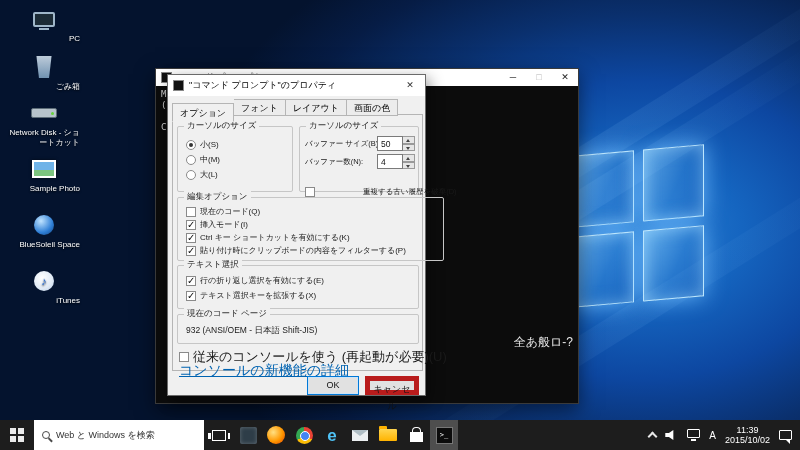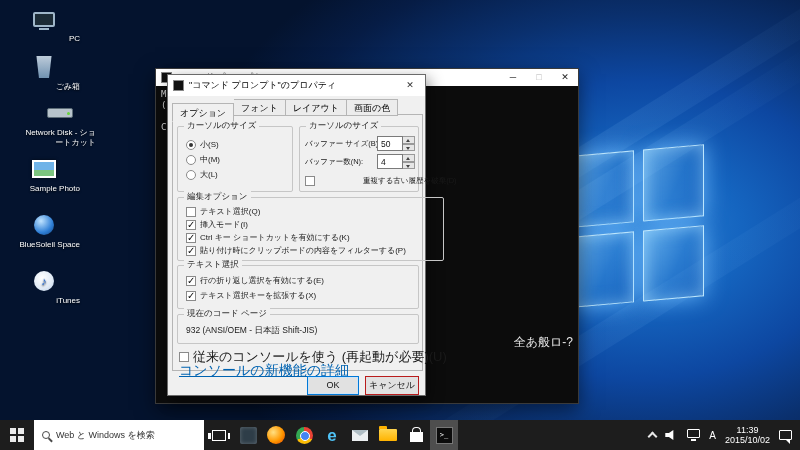--- a/index.html
+++ b/index.html
@@ -73,21 +73,21 @@
 
   .spin { position:absolute; display:flex; }
   .spin-val { width:26px; height:15px; background:#fff; border:1px solid #7a7a7a; font-size:8.5px; line-height:14px; padding-left:3px; color:#111; }
   .spin-btns { display:flex; flex-direction:column; }
   .sp { width:12px; height:7.5px; border:1px solid #9a9a9a; border-left:none; background:#e6e6e6; position:relative; }
   .sp.up::after { content:''; position:absolute; left:3px; top:2px; border-left:2.5px solid transparent; border-right:2.5px solid transparent; border-bottom:3px solid #444; }
   .sp.down::after { content:''; position:absolute; left:3px; top:2px; border-left:2.5px solid transparent; border-right:2.5px solid transparent; border-top:3px solid #444; }
 
   #codepage-val { position:absolute; left:8px; top:10px; font-size:8.5px; color:#1a1a1a; white-space:nowrap; }
   #console-link { position:absolute; left:6px; top:247px; font-size:14px; color:#0063b1; text-decoration:underline; white-space:nowrap; }
-  .btn { position:absolute; top:301px; height:19px; background:#e1e1e1; border:1px solid #b91c1c;
+  .btn { position:absolute; top:301px; height:19px; background:#e1e1e1; border:5px solid #b91c1c;
     font-size:9px; text-align:center; line-height:17px; color:#111; }
   #btn-ok { left:139px; width:52px; border:1px solid #0078d7; box-shadow:inset 0 0 0 1px #cde4f7; }
   #btn-cancel { left:197px; width:54px; }
 
   
   #taskbar { position:absolute; left:0; bottom:0; width:800px; height:30px; background:#1d1d1d; z-index:20;
     display:flex; align-items:stretch; }
   #start { width:34px; display:flex; align-items:center; justify-content:center; }
   .g-start { display:grid; grid-template-columns:6px 6px; grid-template-rows:6px 6px; gap:1.5px; }
   .g-start span { background:#eaeaea; }
@@ -148,21 +148,21 @@
         <span class="g-pc"></span>
       </div>
     <div>PC</div>
   </div>
   <div class="dicon" style="top:54px;">
     <div class="ig">
         <span class="g-bin"></span>
       </div>
     <div>ごみ箱</div>
   </div>
-  <div class="dicon" style="top:100px;margin-left:16px;">
+  <div class="dicon" style="top:100px;">
     <div class="ig">
         <span class="g-net"></span>
       </div>
     <div>Network Disk - ショートカット</div>
   </div>
   <div class="dicon" style="top:156px;">
     <div class="ig">
         <span class="g-photo"></span>
       </div>
     <div>Sample Photo</div>
@@ -241,31 +241,31 @@
             </span>
         </div>
         <span class="rlabel" style="position:absolute; left:5px; top:30px; font-size:7.5px;">バッファー数(N):</span>
         <div class="spin" style="right:3px; top:27px;">
           <span class="spin-val">4</span>
           <span class="spin-btns">
               <span class="sp up"></span>
               <span class="sp down"></span>
             </span>
         </div>
-        <div class="row" style="left:5px; top:49px;gap:48px;">
+        <div class="row" style="left:5px; top:60px;gap:48px;">
           <span class="cb"></span>
           <span class="rlabel" style="font-size:7.5px;">重複する古い履歴を破棄(D)</span>
         </div>
       </div>
 
       <div class="group" style="left:4px; top:82px; width:267px; height:64px;">
         <span class="gtitle">編集オプション</span>
         <div class="row" style="left:8px; top:8px;">
           <span class="cb"></span>
-          <span class="rlabel">テキスト選択(Q)</span>
+          <span class="rlabel">現在のコード(Q)</span>
         </div>
         <div class="row" style="left:8px; top:21px;">
           <span class="cb checked"></span>
           <span class="rlabel">挿入モード(I)</span>
         </div>
         <div class="row" style="left:8px; top:34px;">
           <span class="cb checked"></span>
           <span class="rlabel">Ctrl キー ショートカットを有効にする(K)</span>
         </div>
         <div class="row" style="left:8px; top:47px;">

